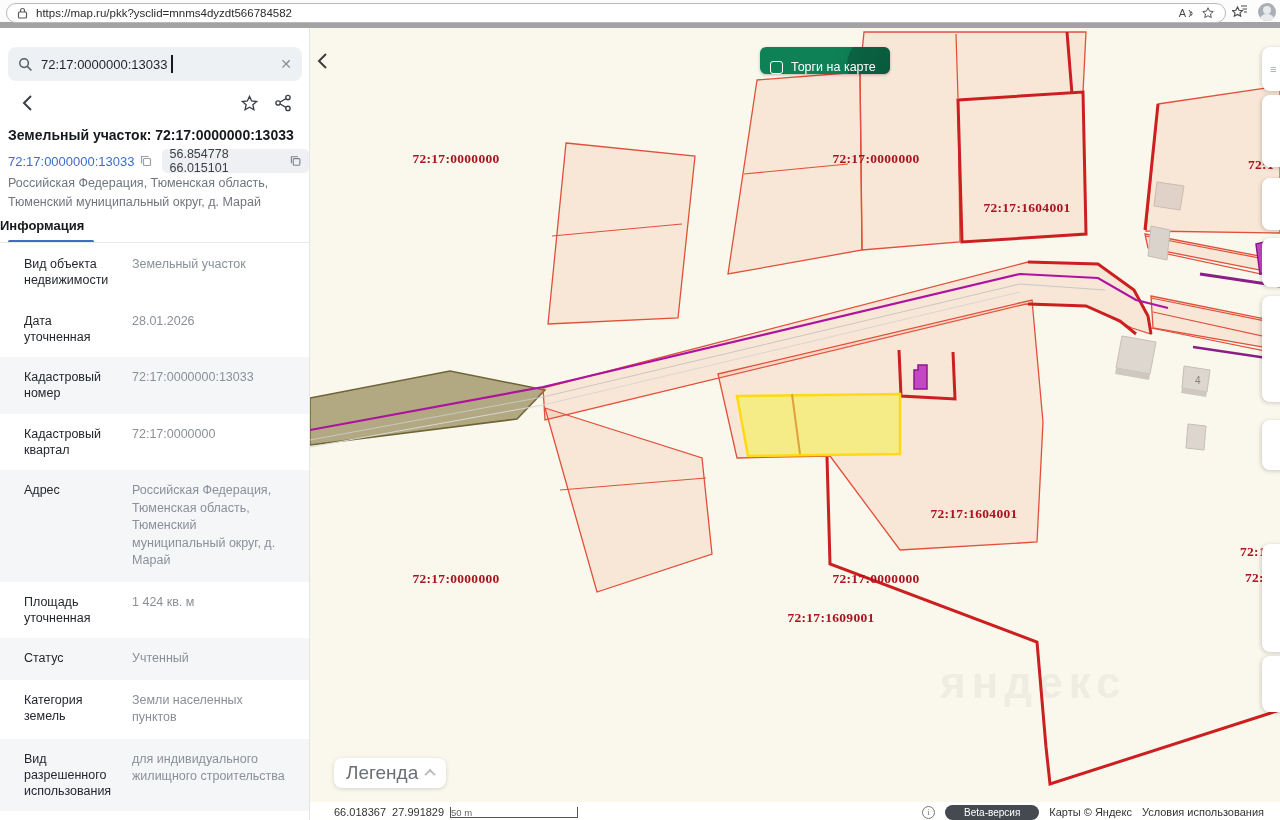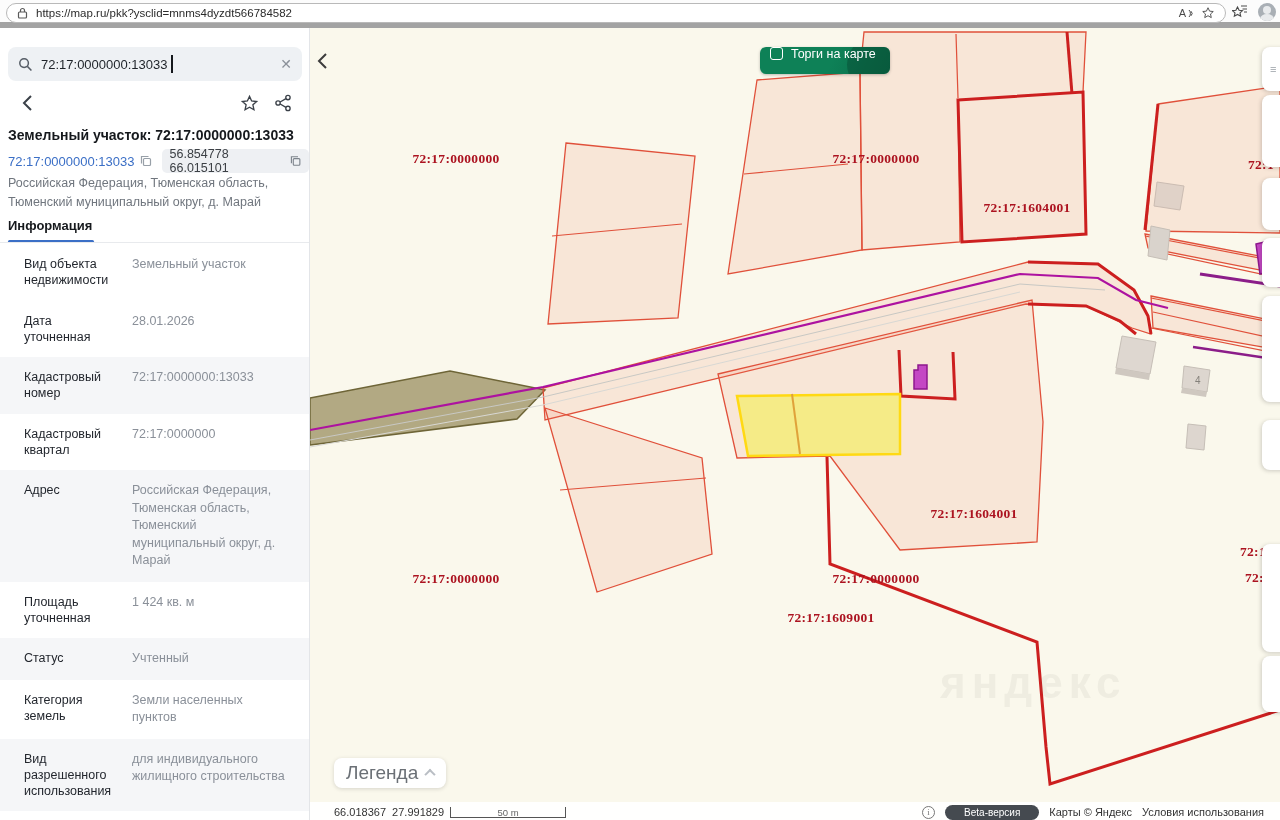--- a/index.html
+++ b/index.html
@@ -29,50 +29,50 @@
 .iconrow{position:absolute;left:0;top:60px;width:310px;height:30px;padding:0 14px;display:flex;align-items:center}
 .iconrow .spacer{flex:1}
 .icbtn{display:flex;align-items:center;justify-content:center;width:26px;height:26px;color:#3a4048}
 .sb-title{position:absolute;left:8px;top:99px;width:300px;font-size:14px;font-weight:bold;color:#16191d;white-space:nowrap}
 .linkrow{position:absolute;left:8px;top:121px;display:flex;align-items:center;gap:10px}
 .cad-link{color:#3b6fc6;font-size:13px;display:flex;align-items:center;gap:5px}
 .chip{background:#eef0f3;border-radius:5px;height:24px;display:flex;align-items:center;gap:6px;
   padding:0 8px;font-size:12.5px;color:#3c4045}
 .addr{position:absolute;left:8px;top:146px;width:292px;font-size:12.5px;line-height:1.55;color:#70767e}
 .tabrow{position:absolute;left:0;top:188px;width:310px}
-.tab{margin-left:8px;display:inline-block;font-size:13px;font-weight:bold;color:#16191d;padding-bottom:8px}
+.tab{display:inline-block;font-size:13px;font-weight:bold;color:#16191d;padding-bottom:8px}
 .tab-under{position:absolute;left:8px;top:24px;width:86px;height:3px;background:#3b6fc6;border-radius:2px}
 .tab-divider{position:absolute;left:0;top:26px;width:310px;height:1px;background:#e8eaed}
 .infotable{position:absolute;left:0;top:216px;width:310px}
 .info-row{display:flex;padding:12px 24px;gap:14px}
 .info-row.alt{background:#f5f6f8}
 .info-label{width:94px;flex:none;font-size:12.5px;line-height:1.3;color:#23272e}
 .info-value{flex:1;font-size:12.5px;line-height:1.4;color:#8a9099}
 
 .mapsvg{position:absolute;left:0;top:0}
 .map-label{position:absolute;font-family:"Liberation Serif",serif;font-weight:bold;font-size:13.5px;
   color:#ac1320;letter-spacing:.3px;white-space:nowrap}
 .collapse-ch{position:absolute;left:6px;top:24px;width:16px;height:18px;color:#3c3c3c}
 .torgi{position:absolute;left:450px;top:19px;height:27px;padding:0 14px 0 10px;border-radius:6px;
-  background:linear-gradient(115deg,#0e8157 55%,#0a6a47 100%);display:flex;align-items:flex-start;gap:8px;
+  background:linear-gradient(115deg,#0e8157 55%,#0a6a47 100%);display:flex;align-items:flex-end;gap:8px;
   box-shadow:0 1px 3px rgba(0,0,0,.25);overflow:hidden}
 .torgi::after{content:"";position:absolute;right:-12px;top:-10px;width:55px;height:55px;border-radius:50%;
   background:rgba(6,70,48,.45)}
 .torgi .cb{width:13px;height:13px;border:1.5px solid #fff;border-radius:3px;flex:none;z-index:1}
 .torgi .lbl{color:#fff;font-size:12.5px;z-index:1;white-space:nowrap}
 .legendbtn{position:absolute;left:24px;top:730px;height:30px;padding:0 12px;background:#fff;border-radius:8px;
   box-shadow:0 1px 4px rgba(0,0,0,.15);display:flex;align-items:center;gap:8px}
 .legendbtn .txt{font-size:19px;color:#6b7076}
 .legendbtn .chev{width:8px;height:8px;border-left:2px solid #b9bec4;border-top:2px solid #b9bec4;
   transform:rotate(45deg) translate(1px,1px)}
 .statusbar{position:absolute;left:0;bottom:0;width:970px;height:20px;background:rgba(255,255,255,.92);
   display:flex;align-items:center;font-size:11px;color:#333}
 .coords{position:absolute;left:24px;white-space:pre}
-.scalebar{position:absolute;left:140px;bottom:4px;width:116px;height:11px;border-bottom:1.5px solid #555;
-  border-left:1.5px solid #555;border-right:1.5px solid #555;text-align:center;font-size:9.5px;color:#666;line-height:11px}
+.scalebar{position:absolute;left:140px;bottom:4px;width:128px;height:11px;border-bottom:1.5px solid #555;
+  border-left:1.5px solid #555;border-right:1.5px solid #555;font-size:9.5px;color:#666;line-height:11px}
 .sb-right{position:absolute;right:-60px;display:flex;align-items:center;gap:10px;white-space:nowrap}
 .betapill{background:#454a50;color:#fff;font-size:10px;border-radius:8px;padding:2px 19px}
 .infoic{width:13px;height:13px;border:1.2px solid #777;border-radius:50%;color:#777;font-size:9px;
   display:flex;align-items:center;justify-content:center;font-family:"Liberation Serif",serif}
 .mapctl{position:absolute;left:952px;width:30px;background:#fff;border-radius:8px;
   box-shadow:-1px 1px 4px rgba(0,0,0,.18)}
 .mapctl .g{position:absolute;left:8px;top:50%;transform:translateY(-50%);color:#9aa0a6;font-size:11px}
 .watermark{position:absolute;left:630px;top:630px;font-size:44px;font-weight:bold;color:rgba(120,118,100,.08);
   letter-spacing:6px}
 svg .thin{fill:rgba(241,128,102,.15);stroke:#e0503a;stroke-width:1.3}

